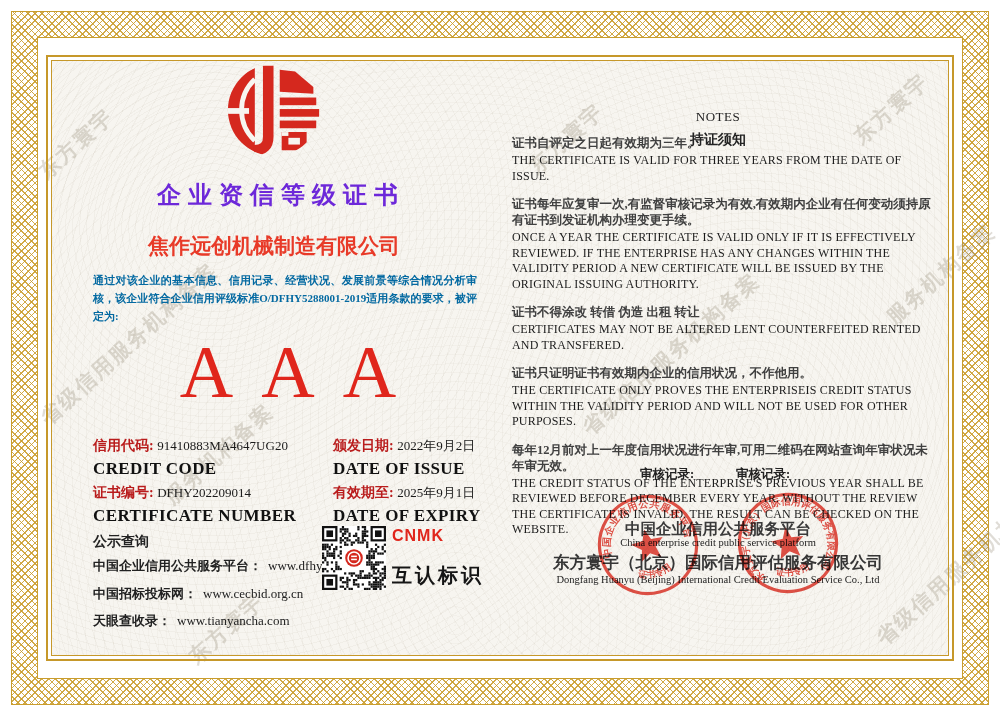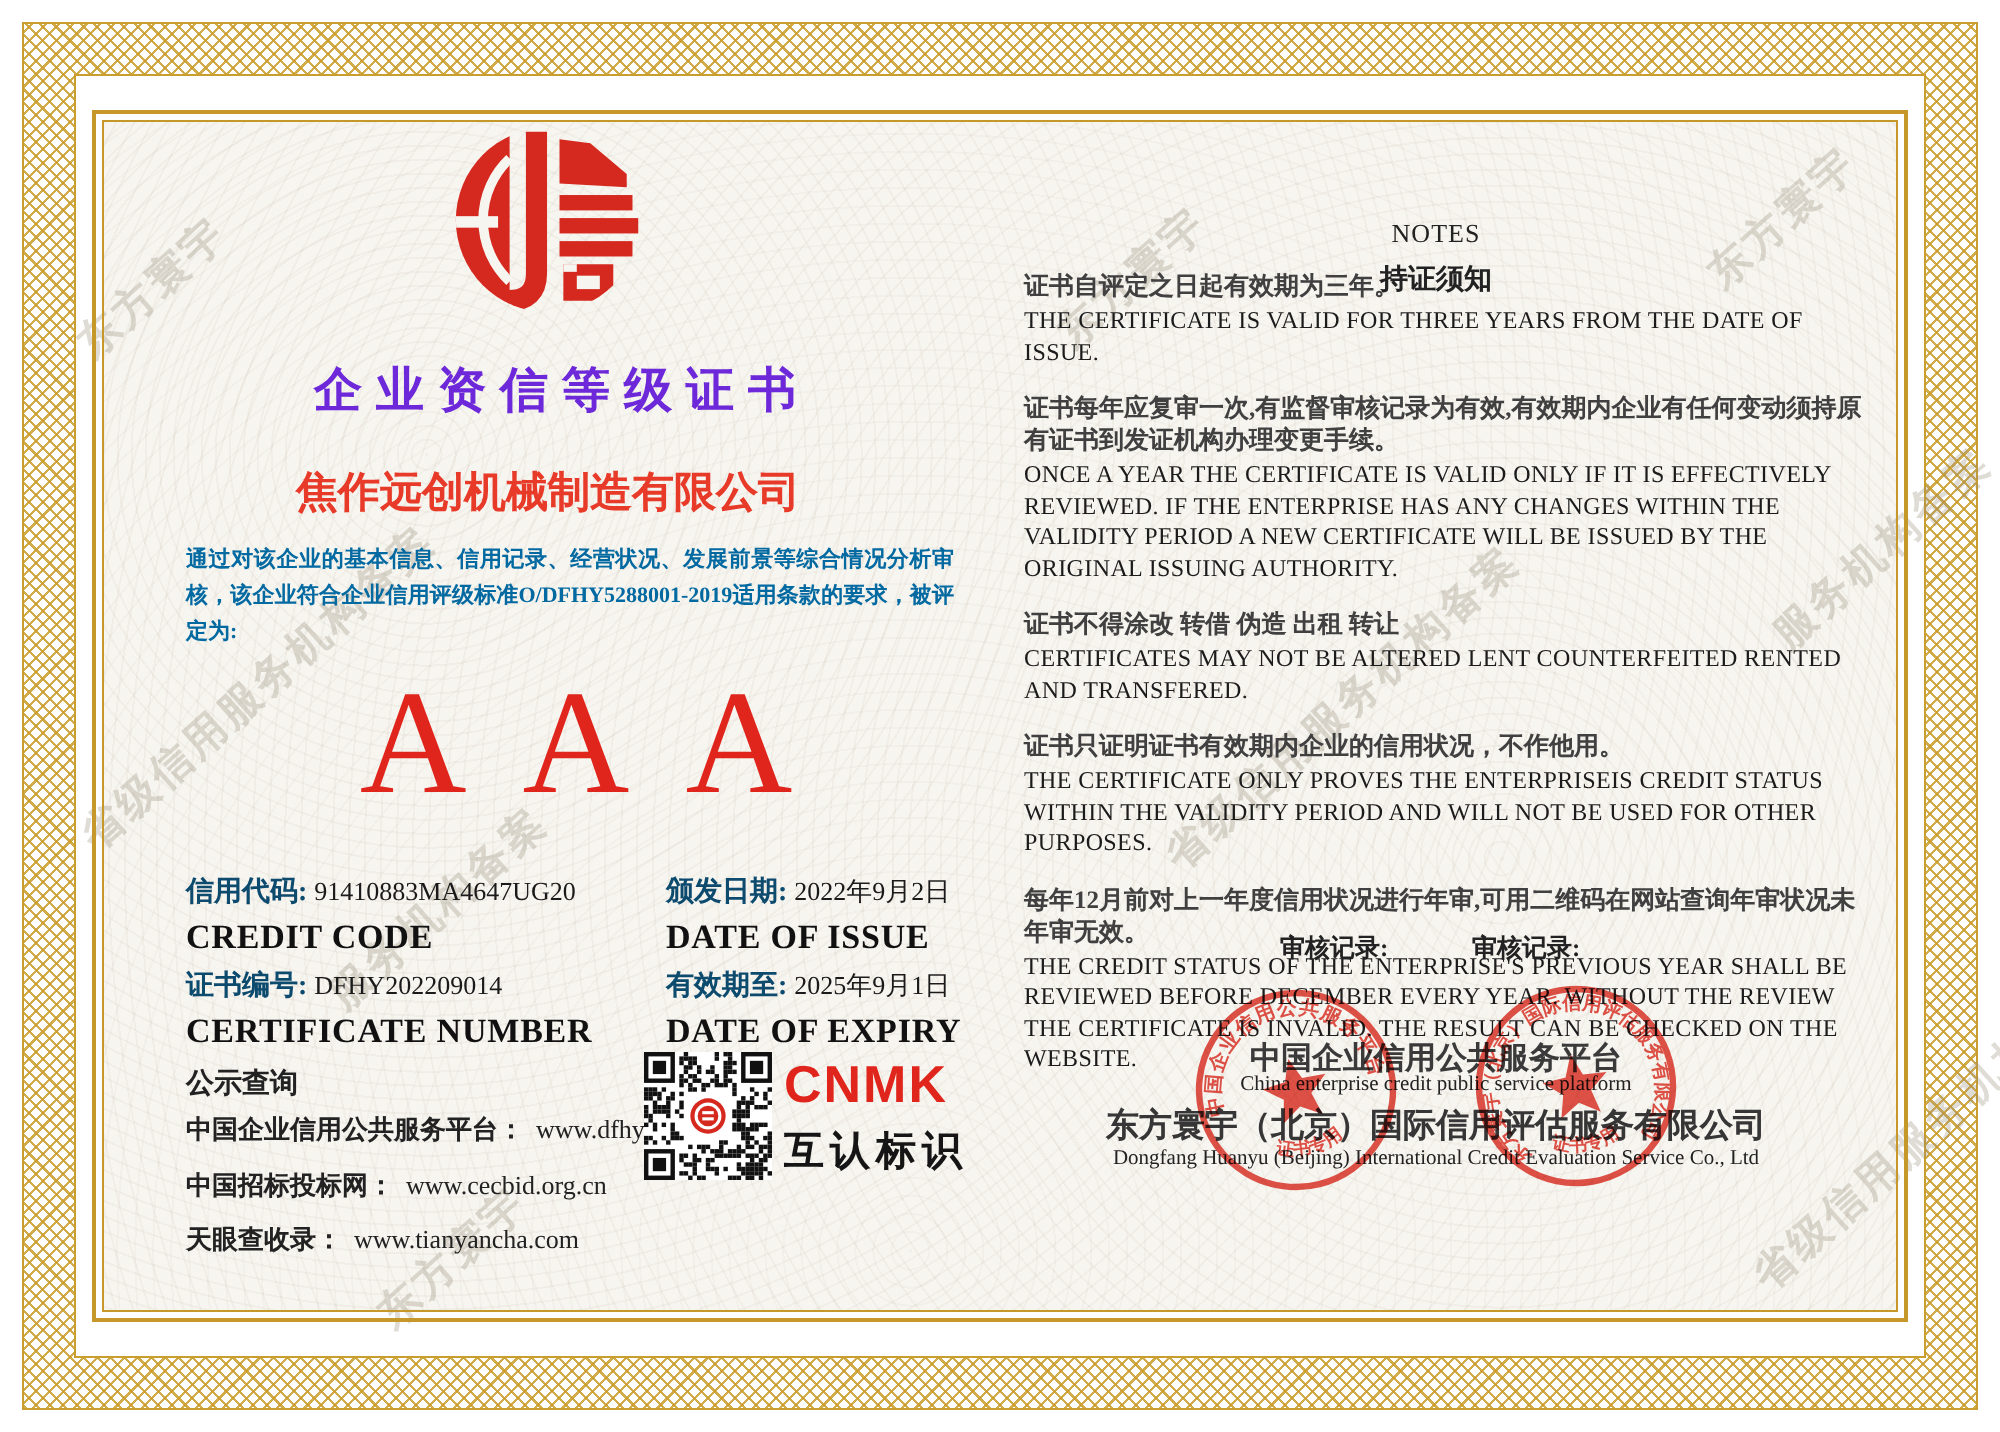--- a/index.html
+++ b/index.html
@@ -27,28 +27,28 @@
   
   .title{left:58px;top:179px;width:432px;text-align:center;font-family:"Liberation Sans",sans-serif;
          font-weight:900;font-size:24px;letter-spacing:7px;padding-left:7px;color:#6d28d9;}
   .company{left:58px;top:232px;width:432px;text-align:center;font-family:"Liberation Sans",sans-serif;
            font-weight:800;font-size:21px;color:#e83a28;}
   .bodytext{left:93px;top:272px;width:384px;font-size:11px;line-height:1.62;font-weight:600;
             text-align:justify;color:#0369a1;}
   .rating{left:58px;top:330px;width:432px;text-align:center;font-size:74px;color:#e0261c;
           letter-spacing:28px;padding-left:28px;font-family:"Liberation Serif",serif;}
   .field{font-size:14px;}
-  .fl{font-weight:700;font-size:14px;color:#0c4a6e;}
+  .fl{font-weight:700;font-size:14px;color:#b91c1c;}
   .fv{font-size:13px;color:#1a1a1a;}
   .fen{margin-top:4px;font-size:17px;letter-spacing:.4px;color:#111;font-weight:bold;}
   .qhead{left:93px;top:533px;font-size:14px;font-weight:700;}
   .qlink .ql{font-weight:700;font-size:13px;}
   .qlink .qu{font-size:13px;margin-left:6px;}
   .cnmk{left:392px;top:527px;font-family:"Liberation Sans",sans-serif;font-weight:800;
-        font-size:26px;color:#e0261c;letter-spacing:1px;}
+        font-size:16px;color:#e0261c;letter-spacing:1px;}
   .hurb{left:392px;top:562px;font-size:20px;font-weight:600;letter-spacing:3px;color:#151515;}
   
   .nzh{left:508px;top:87px;width:420px;text-align:center;font-size:14px;font-weight:700;margin-top:44px;}
   .nen{left:508px;top:109px;width:420px;text-align:center;font-size:13px;letter-spacing:.5px;}
   .notes{left:512px;top:135px;width:428px;}
   .note{margin-bottom:12px;}
   .note .zh{font-size:12.5px;font-weight:700;line-height:16px;color:#404040;margin-bottom:2px;}
   .note .en{font-size:12px;line-height:15.5px;letter-spacing:.2px;color:#1b1b1b;}
   .review{font-size:12.5px;font-weight:700;}
   .iss-zh1{left:503px;top:519px;width:430px;text-align:center;font-family:"Liberation Sans",sans-serif;

